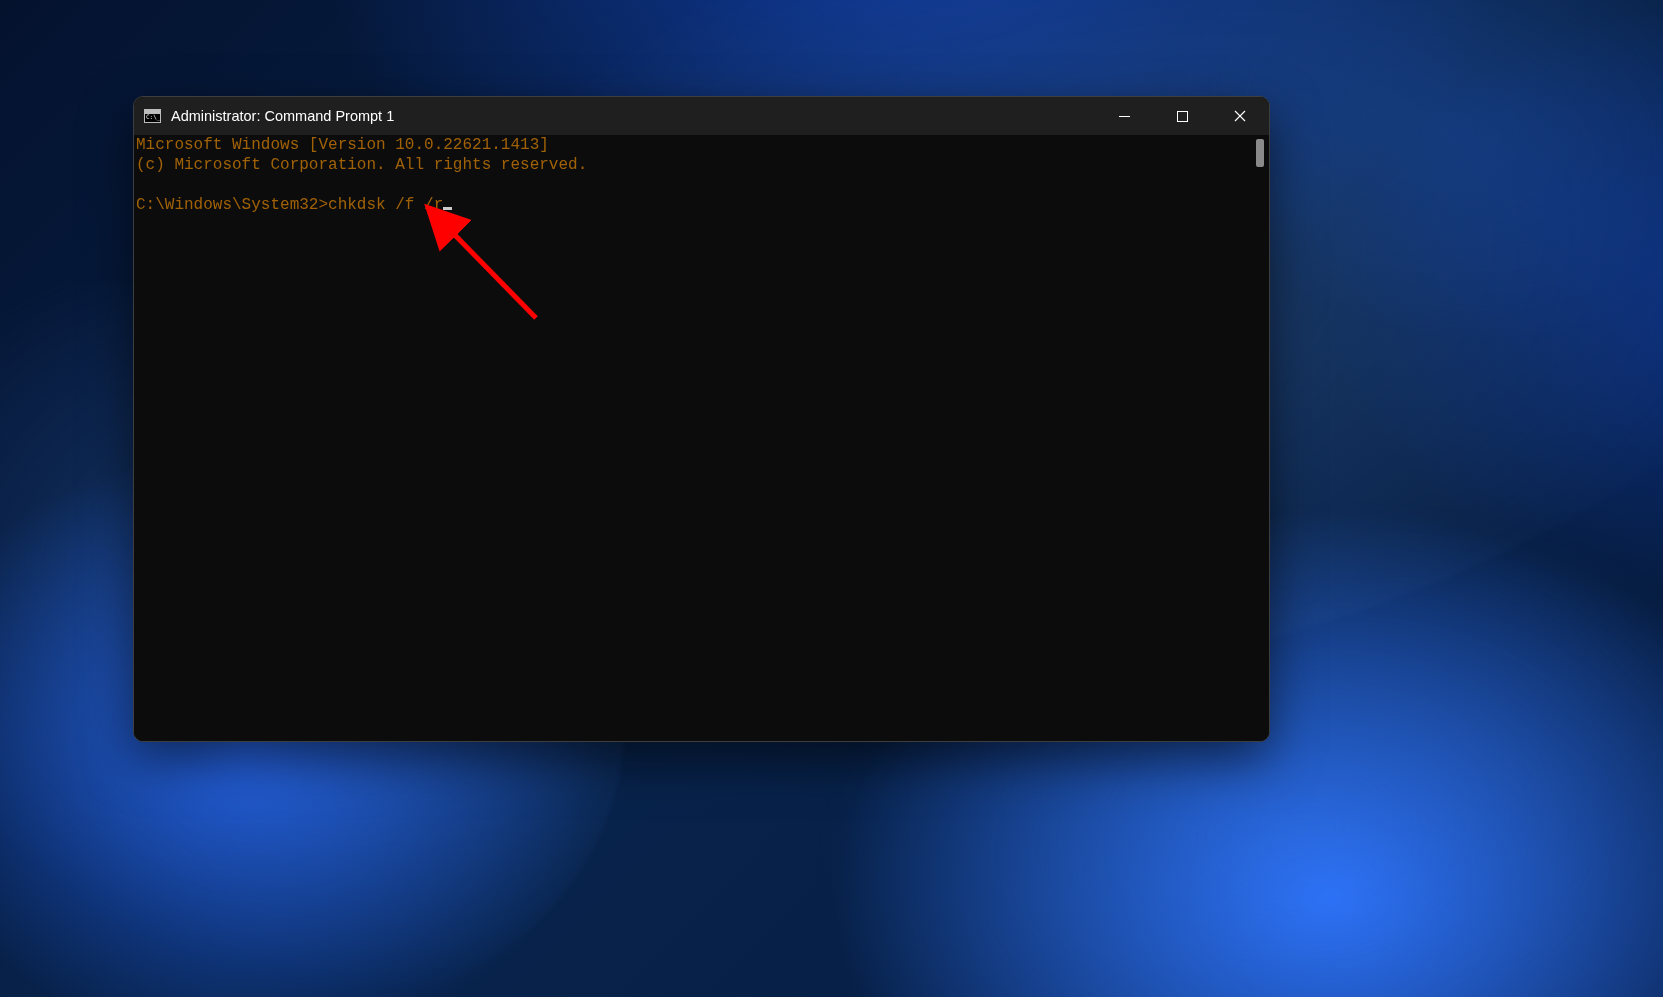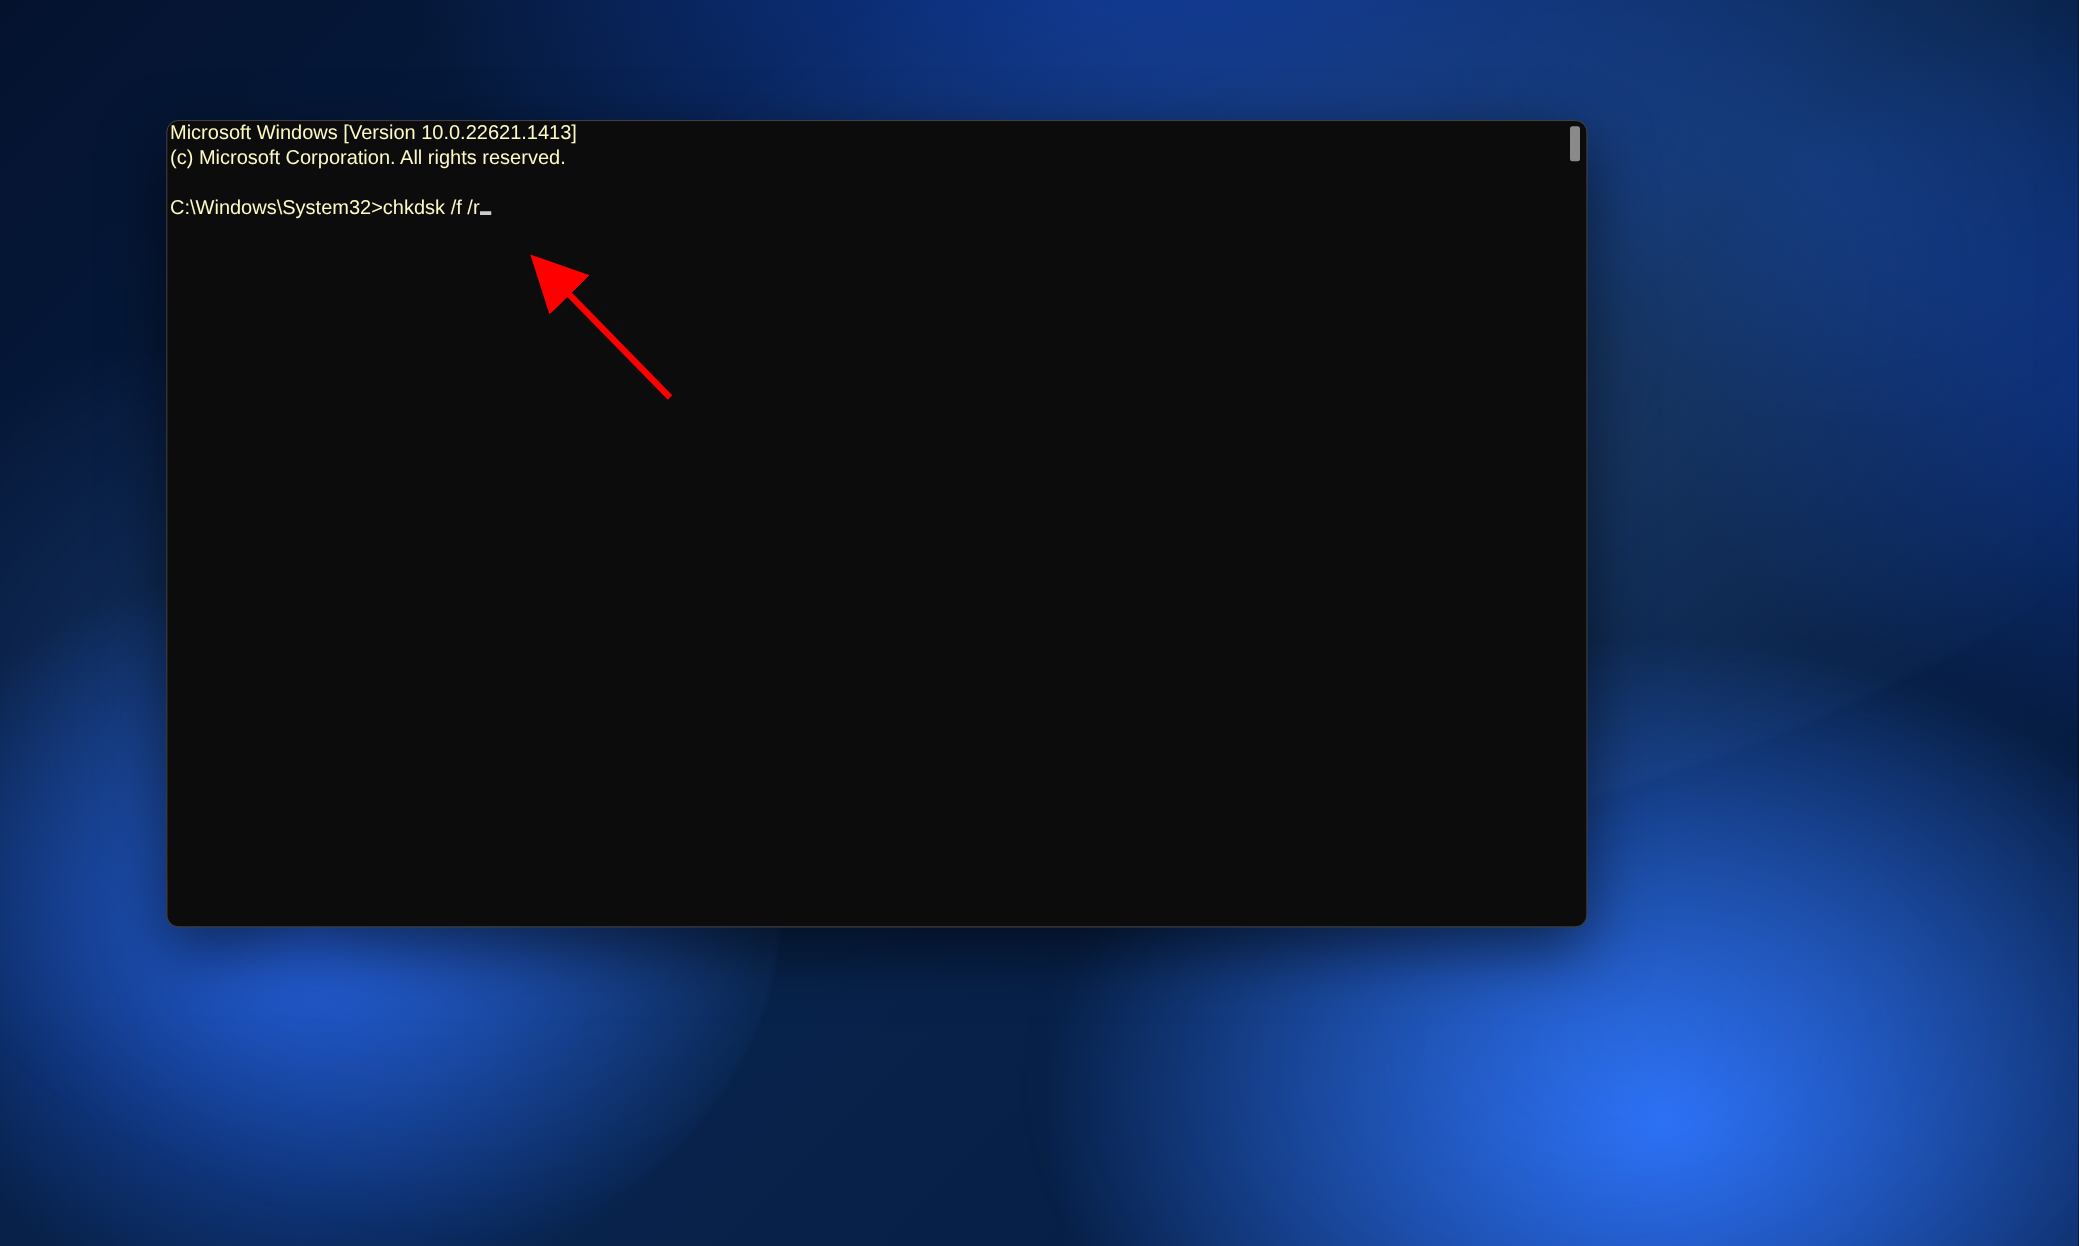--- a/index.html
+++ b/index.html
@@ -117,22 +117,22 @@
     height: calc(100% - 38px);
     background: #0c0c0c;
   }
   .terminal-text {
     position: absolute;
     left: 2px;
     top: 0;
     right: 18px;
     padding: 0;
     margin: 0;
-    color: #fef9c3;
-    font-family: Liberation Sans, sans-serif;
+    color: #a16207;
+    font-family: Liberation Mono, monospace;
     font-size: 16px;
     line-height: 20px;
     white-space: pre;
   }
   .cursor {
     display: inline-block;
     width: 9px;
     height: 3px;
     background: #cccccc;
     vertical-align: -1px;
@@ -167,20 +167,44 @@
 <body>
 
 <div class="desktop">
   <div class="petal p1"></div>
   <div class="petal p2"></div>
   <div class="petal p3"></div>
   <div class="petal p4"></div>
 
   <div class="window">
 
+    <div class="titlebar">
+      <div class="titlebar-left">
+        <span class="app-icon"></span>
+        <span>Administrator: Command Prompt 1</span>
+      </div>
+      <div class="win-controls">
+        <div class="win-btn">
+          <svg width="11" height="11" viewBox="0 0 11 11">
+            <rect x="0" y="5" width="11" height="1" fill="#ffffff"></rect>
+          </svg>
+        </div>
+        <div class="win-btn">
+          <svg width="11" height="11" viewBox="0 0 11 11">
+            <rect x="0.5" y="0.5" width="10" height="10" fill="none" stroke="#ffffff" stroke-width="1"></rect>
+          </svg>
+        </div>
+        <div class="win-btn close">
+          <svg width="12" height="12" viewBox="0 0 12 12">
+            <line x1="1" y1="1" x2="11" y2="11" stroke="#ffffff" stroke-width="1.1"></line>
+            <line x1="11" y1="1" x2="1" y2="11" stroke="#ffffff" stroke-width="1.1"></line>
+          </svg>
+        </div>
+      </div>
+    </div>
 
     <div class="terminal-body">
       <pre class="terminal-text"><span>Microsoft Windows [Version 10.0.22621.1413]</span>
 <span>(c) Microsoft Corporation. All rights reserved.</span>
 <span></span>
 <span>C:\Windows\System32&gt;</span><span>chkdsk /f /r</span><span class="cursor"></span></pre>
 
       <div class="scrollbar-track">
         <div class="scrollbar-thumb"></div>
       </div>

